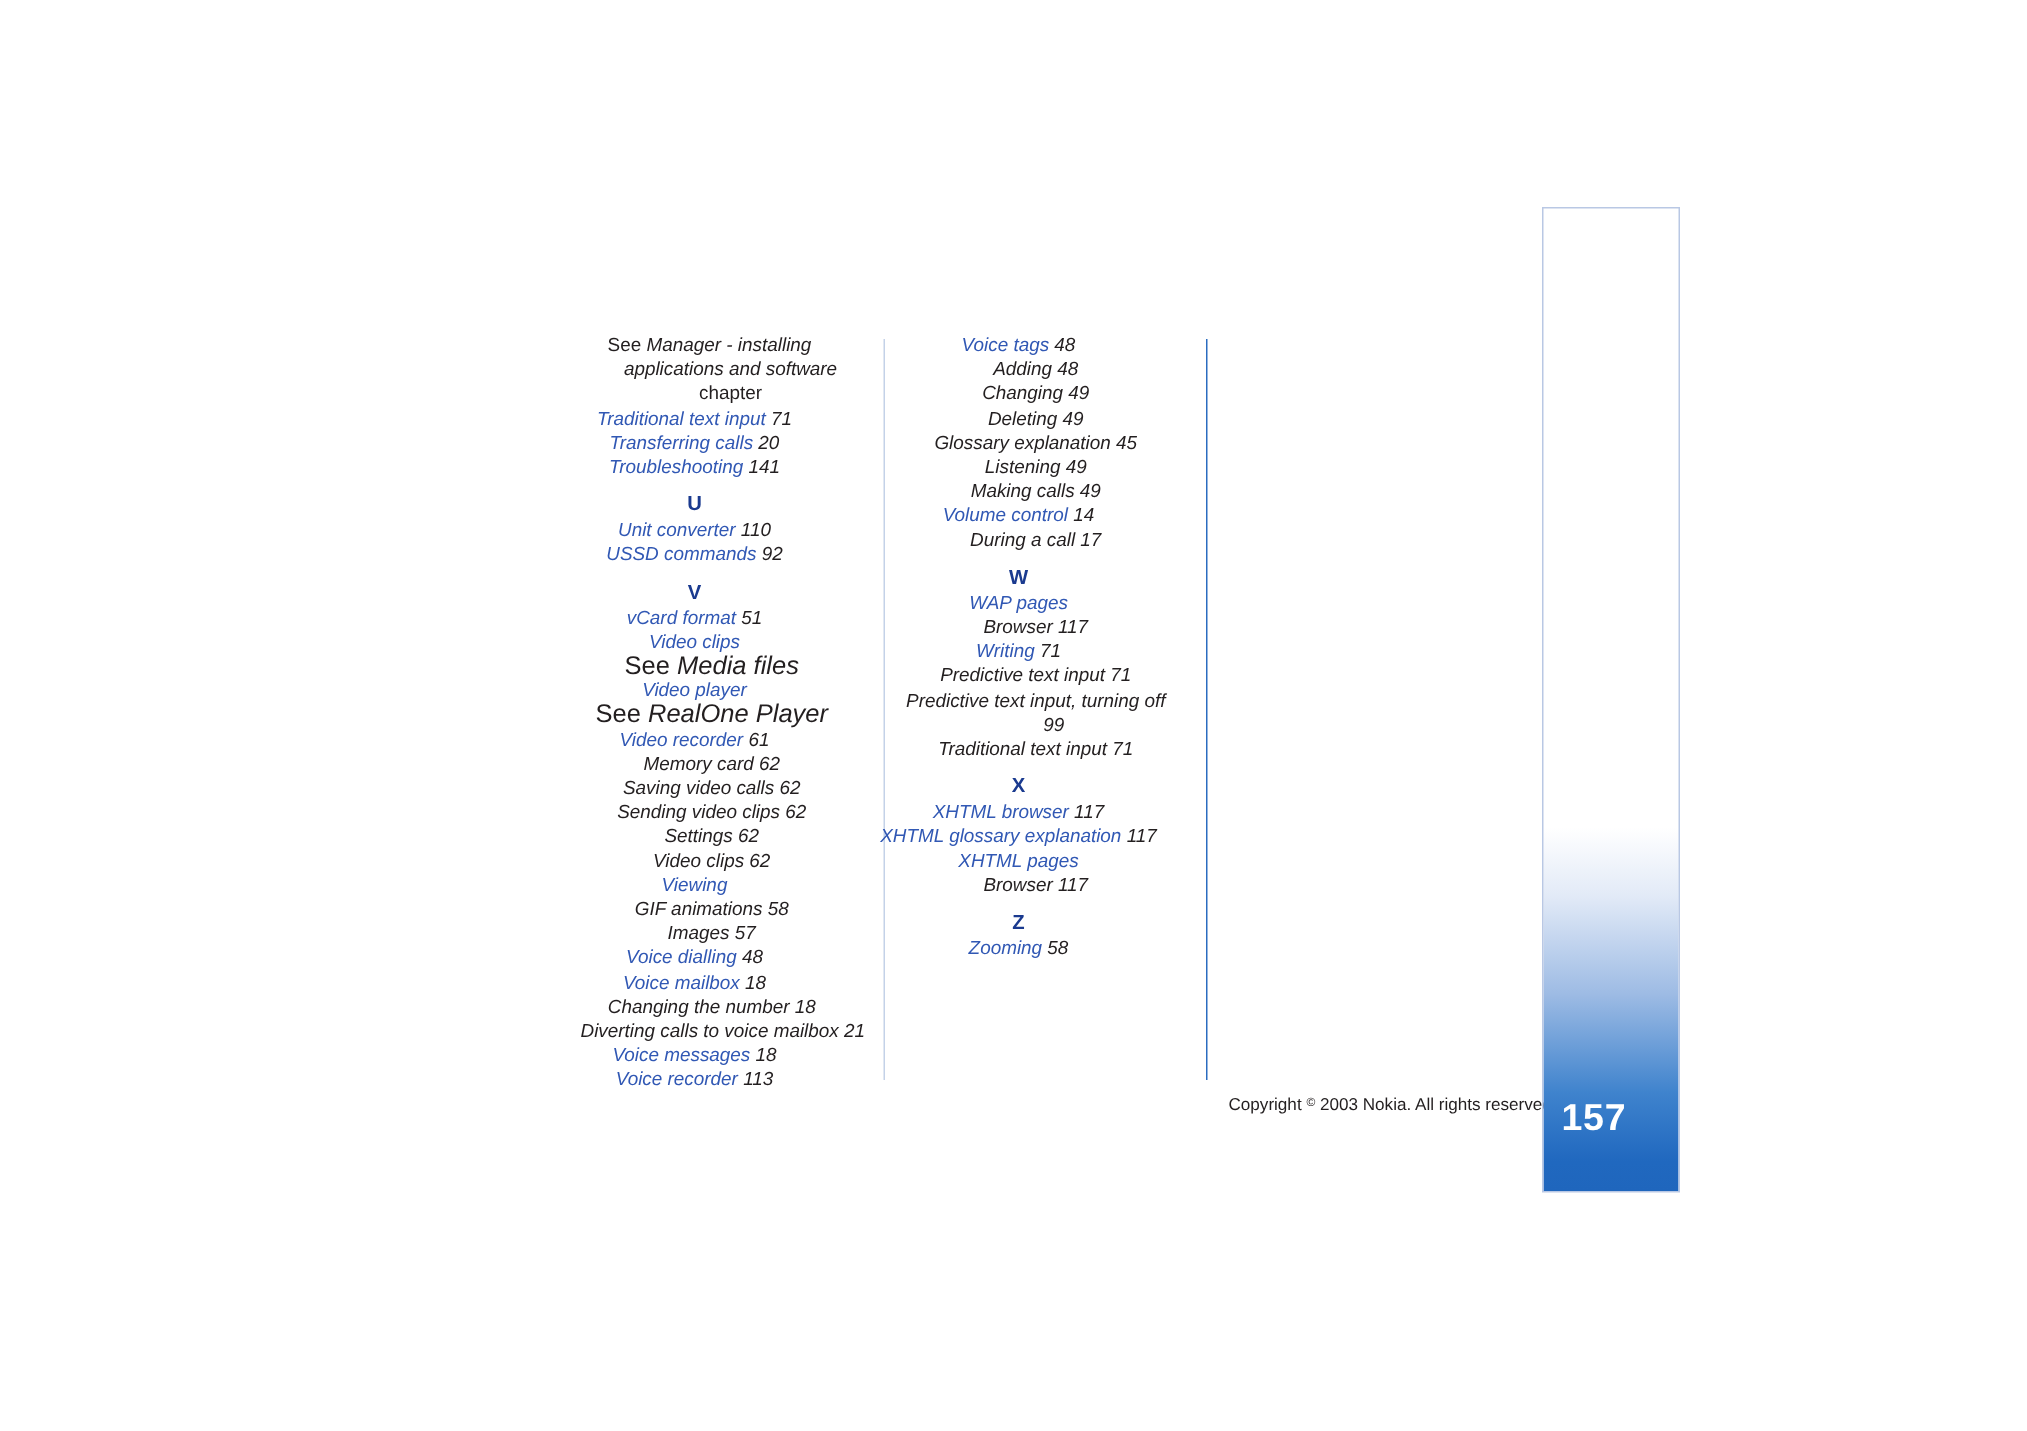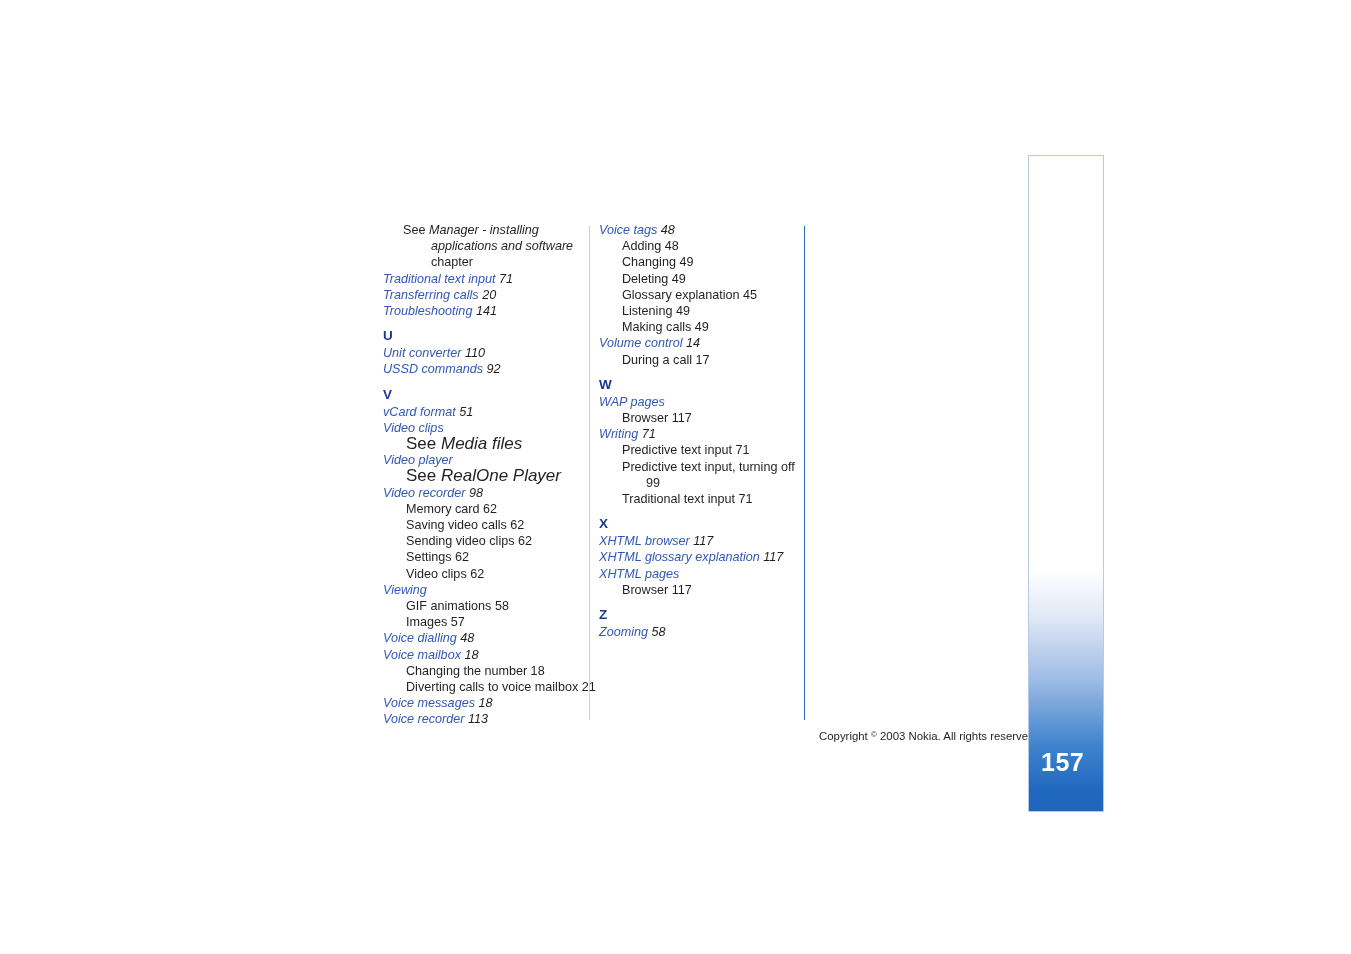--- a/index.html
+++ b/index.html
@@ -18,22 +18,22 @@
   .page {
     position: absolute;
     inset: 0;
     background: #ffffff;
   }
 
   
   .pagebar {
     position: absolute;
     left: 1028px;
-    top: 155px;
-    width: 76px;
+    top: 138px;
+    width: 92px;
     height: 657px;
     border: 1px solid #b9c8e4;
     box-sizing: border-box;
     background: linear-gradient(to bottom,
         #ffffff 0%,
         #ffffff 63%,
         #e2eaf7 70%,
         #9dbbe4 80%,
         #3f83cd 90%,
         #2068bf 97%,
@@ -46,24 +46,25 @@
     color: #ffffff;
     font-size: 25px;
     font-weight: bold;
     letter-spacing: 0.5px;
     line-height: 1;
   }
 
   
   .index-area {
     position: absolute;
-    left: 383px;
+    left: 364px;
     top: 222px;
     width: 430px;
     height: 500px;
+    text-align: center;
   }
 
   .col {
     position: absolute;
     top: 0;
     width: 198px;
   }
   .col-1 { left: 0px; }
   .col-2 { left: 216px; }
 
@@ -95,20 +96,21 @@
   }
   .entry .pg {
     color: #231f20;
   }
   .sub {
     color: #231f20;
     font-size: 12.6px;
     line-height: 16.2px;
     padding-left: 23px;
     white-space: nowrap;
+    font-style: italic;
   }
   .sub.wrap {
     white-space: normal;
   }
   .sub .contd {
     display: block;
     padding-left: 24px;
   }
   .see {
     color: #231f20;
@@ -161,21 +163,21 @@
         <div class="entry"><span>Troubleshooting</span><span class="pg"> 141</span></div>
         <div class="letter">U</div>
         <div class="entry"><span>Unit converter</span><span class="pg"> 110</span></div>
         <div class="entry"><span>USSD commands</span><span class="pg"> 92</span></div>
         <div class="letter">V</div>
         <div class="entry"><span>vCard format</span><span class="pg"> 51</span></div>
         <div class="entry"><span>Video clips</span></div>
         <div class="see"><span>See </span><span class="it">Media files</span></div>
         <div class="entry"><span>Video player</span></div>
         <div class="see"><span>See </span><span class="it">RealOne Player</span></div>
-        <div class="entry"><span>Video recorder</span><span class="pg"> 98</span></div>
+        <div class="entry"><span>Video recorder</span><span class="pg"> 61</span></div>
         <div class="sub"><span>Memory card</span><span> 62</span></div>
         <div class="sub"><span>Saving video calls</span><span> 62</span></div>
         <div class="sub"><span>Sending video clips</span><span> 62</span></div>
         <div class="sub"><span>Settings</span><span> 62</span></div>
         <div class="sub"><span>Video clips</span><span> 62</span></div>
         <div class="entry"><span>Viewing</span></div>
         <div class="sub"><span>GIF animations</span><span> 58</span></div>
         <div class="sub"><span>Images</span><span> 57</span></div>
         <div class="entry"><span>Voice dialling</span><span class="pg"> 48</span></div>
         <div class="entry"><span>Voice mailbox</span><span class="pg"> 18</span></div>

